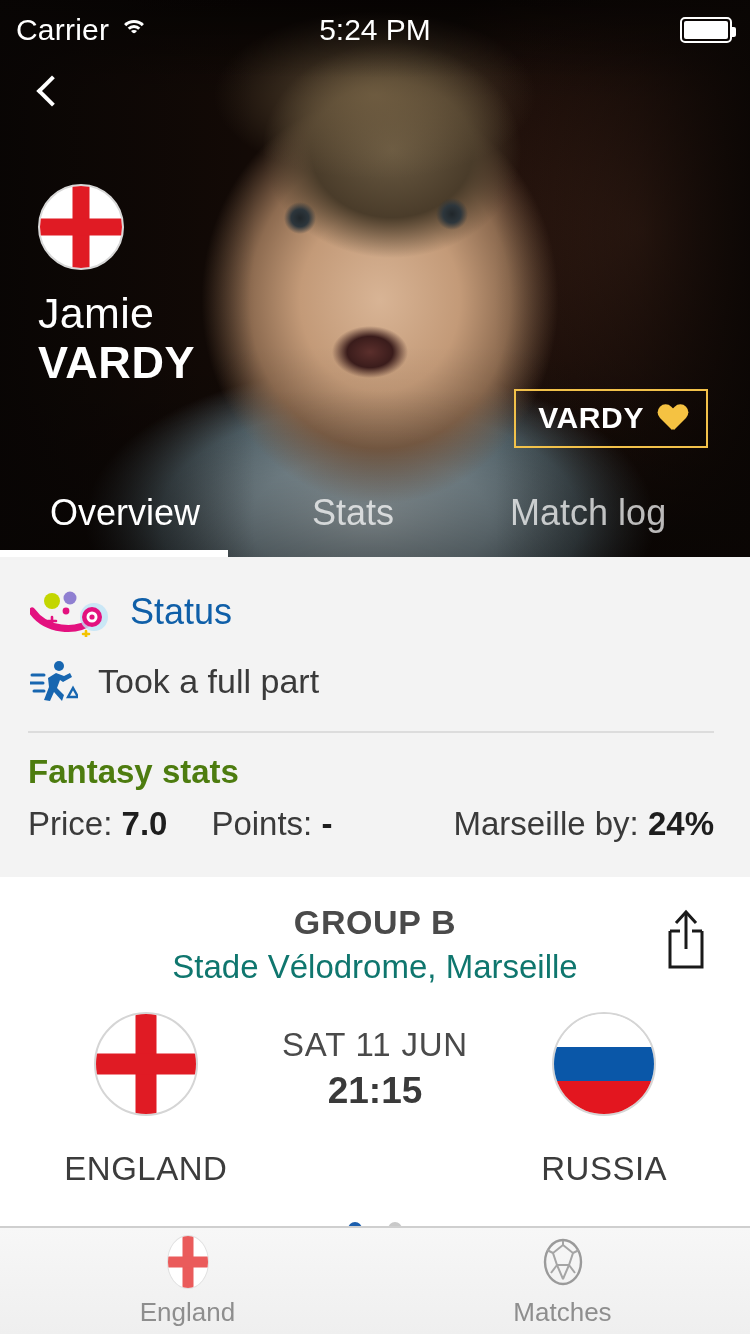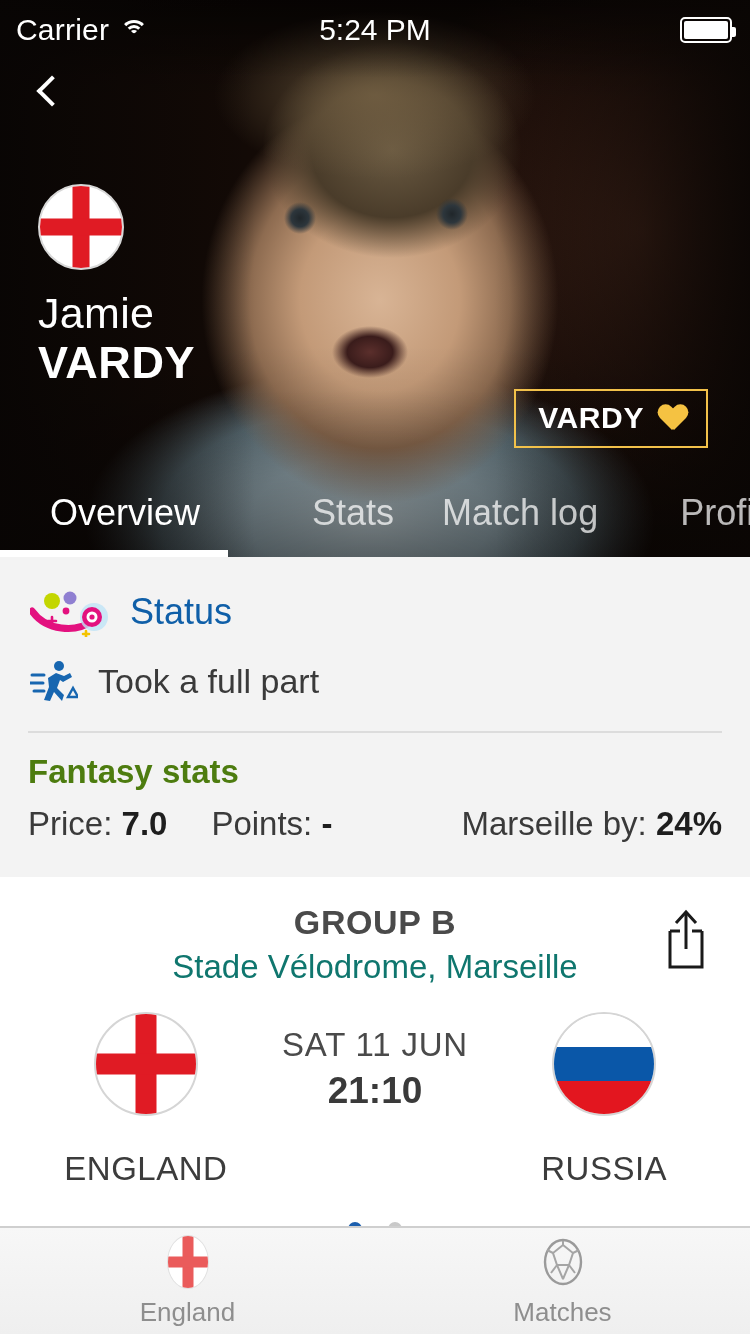--- a/index.html
+++ b/index.html
@@ -100,21 +100,21 @@
   .heart:after { left:0;  transform:rotate(45deg);  transform-origin:100% 100%; }
 
   
   .tabs{ position:absolute; left:12px; bottom:0; width:750px; height:88px; z-index:8;
          display:flex; align-items:center; }
   .tab{ color:rgba(255,255,255,.72); font-size:36px; white-space:nowrap; }
   .tab.active{ color:#fff; }
   .tab-underline{ position:absolute; left:0; bottom:0; height:7px; background:#fff; }
 
   
-  .status-section{ background:#f3f3f3; padding:24px 0 0 0; position:relative; }
+  .status-section{ background:#f3f3f3; padding:24px 8px 0 0; position:relative; }
   .status-head{ display:flex; align-items:center; gap:16px; padding:0 30px; height:62px; }
   .swoosh{ width:84px; height:50px; position:relative; flex:none; }
   .status-title{ color:#0f5fa8; font-size:36px; }
   .status-row{ display:flex; align-items:center; gap:20px; padding:14px 30px 0 30px; }
   .run-ico{ width:48px; height:48px; flex:none; }
   .status-text{ font-size:34px; color:#3a3a3a; }
   .divider{ height:2px; background:#dcdcdc; margin:26px 28px 0 28px; }
 
   .fantasy{ padding:20px 28px 34px 28px; }
   .fantasy-title{ font-size:33px; font-weight:700; color:#4d7c0f; }
@@ -213,21 +213,21 @@
     </div>
 
     <div class="follow-btn">
       <span class="follow-label">VARDY</span>
       <span class="heart"></span>
     </div>
 
     <div class="tabs">
       <div class="tab active" style="margin-left:38px;">Overview</div>
       <div class="tab" style="margin-left:112px;">Stats</div>
-      <div class="tab" style="margin-left:48px;">Match log</div>
+      <div class="tab" style="margin-left:116px;">Match log</div>
       <div class="tab" style="margin-left:82px;">Profi</div>
     </div>
     <div class="tab-underline" style="width:228px;"></div>
   </div>
 
   <div class="status-section">
     <div class="status-head">
       <span class="swoosh">
         <svg viewBox="0 0 84 50" width="84" height="50">
           <path d="M2,24 C16,44 46,46 62,34" stroke="#e3117f" stroke-width="7" fill="none" stroke-linecap="round"></path>
@@ -296,21 +296,21 @@
       <div class="team">
         <div class="team-flag eng">
           <span class="cx-v"></span>
             <span class="cx-h"></span>
         </div>
         <div class="team-name">ENGLAND</div>
       </div>
 
       <div class="kickoff">
         <div class="ko-date">SAT 11 JUN</div>
-        <div class="ko-time">21:10</div>
+        <div class="ko-time">21:15</div>
       </div>
 
       <div class="team">
         <div class="team-flag rus">
           <i></i>
             <i></i>
             <i></i>
         </div>
         <div class="team-name">RUSSIA</div>
       </div>

